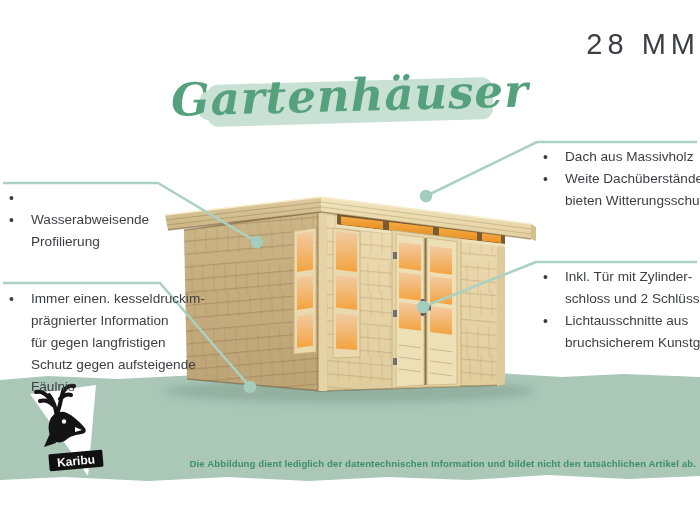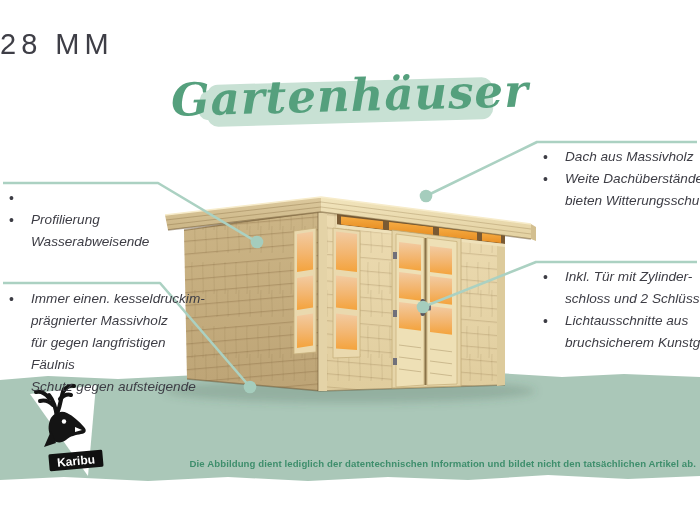--- a/index.html
+++ b/index.html
@@ -1,33 +1,33 @@
 <!DOCTYPE html>
 <html><head>
 <meta charset="utf-8">
 <style>
   html,body{margin:0;padding:0;background:#ffffff;}
   .stage{position:relative;width:700px;height:525px;overflow:hidden;background:#ffffff;
          font-family:"Liberation Sans",sans-serif;}
   .stage svg.art{position:absolute;left:0;top:0;}
 
-  .size-title{position:absolute;left:0;right:0;top:28px;text-align:left;
+  .size-title{position:absolute;left:0;right:0;top:28px;text-align:right;
               font-size:29px;letter-spacing:5px;color:#3e3e46;font-weight:400;}
   .brush{position:absolute;left:50%;top:81px;width:286px;height:42px;margin-left:-143px;
          background:#c8e1d4;border-radius:11px;transform:rotate(-1.6deg);}
   .brush::after{content:"";position:absolute;left:-8px;top:6px;width:30px;height:30px;
          background:#c8e1d4;border-radius:10px;transform:rotate(9deg);}
   .script-title{position:absolute;left:0;right:0;top:69px;text-align:center;
          font-family:"DejaVu Serif","Liberation Serif",serif;font-style:italic;font-weight:bold;
          font-size:45px;color:#55a07d;transform:rotate(-1.5deg);letter-spacing:1px;}
 
   .callout{position:absolute;color:#3d3d45;font-size:13.6px;line-height:22px;}
   .co-item{display:flex;}
   .co-bullet{width:22px;flex:0 0 22px;font-size:14px;}
-  .co-line{white-space:nowrap;font-style:italic;}
+  .co-line{white-space:nowrap;}
 
   .tl{left:9px;top:187px;}
   .bl{left:9px;top:288px;}
   .tr{left:543px;top:146px;}
   .mr{left:543px;top:266px;}
 
   .disclaimer{position:absolute;right:4px;top:458px;font-size:9.6px;font-weight:bold;
               color:#3e8e6c;letter-spacing:0.1px;}
 </style>
 </head>
@@ -205,35 +205,35 @@
 
   <div class="callout tl">
     <div class="co-item">
       <span class="co-bullet">•</span>
       <span class="co-text">
       </span>
     </div>
     <div class="co-item">
       <span class="co-bullet">•</span>
       <span class="co-text">
+        <div class="co-line">Wasserabweisende</div>
         <div class="co-line">Profilierung</div>
-        <div class="co-line">Wasserabweisende</div>
       </span>
     </div>
   </div>
 
   <div class="callout bl">
     <div class="co-item">
       <span class="co-bullet">•</span>
       <span class="co-text">
         <div class="co-line">Immer einen. kesseldruckim-</div>
-        <div class="co-line">prägnierter Massivholz</div>
+        <div class="co-line">prägnierter Information</div>
         <div class="co-line">für gegen langfristigen</div>
+        <div class="co-line">Schutz gegen aufsteigende</div>
         <div class="co-line">Fäulnis</div>
-        <div class="co-line">Schutz gegen aufsteigende</div>
       </span>
     </div>
   </div>
 
   <div class="callout tr">
     <div class="co-item">
       <span class="co-bullet">•</span>
       <span class="co-text">
         <div class="co-line">Dach aus Massivholz</div>
       </span>

